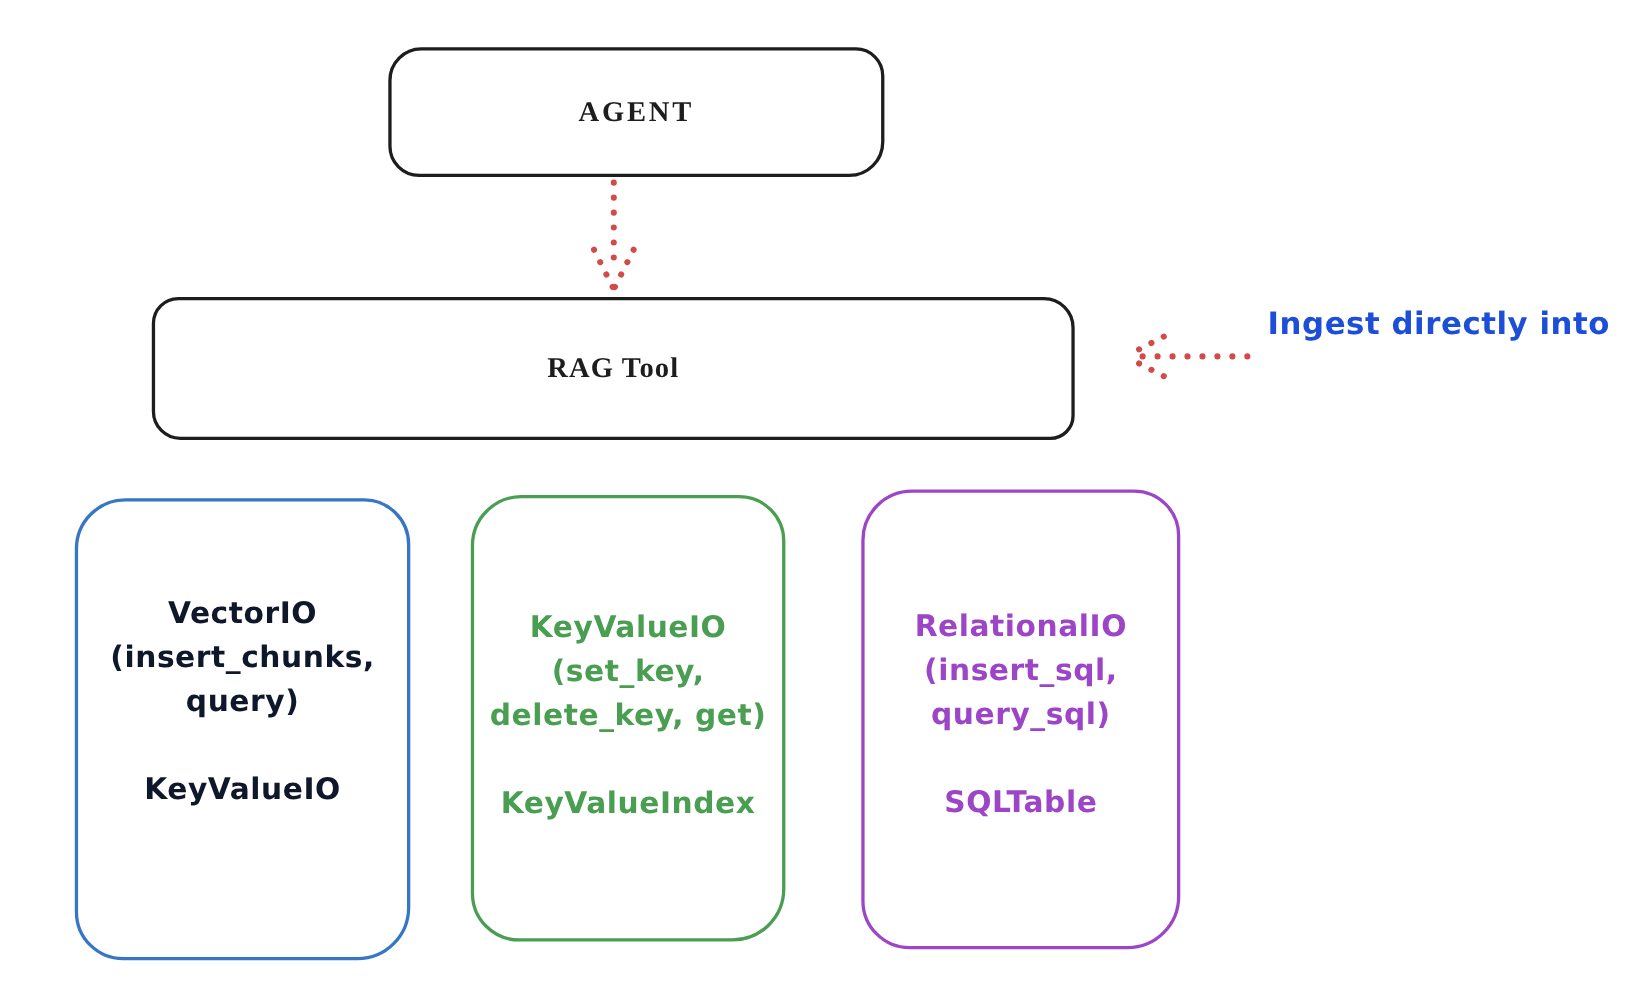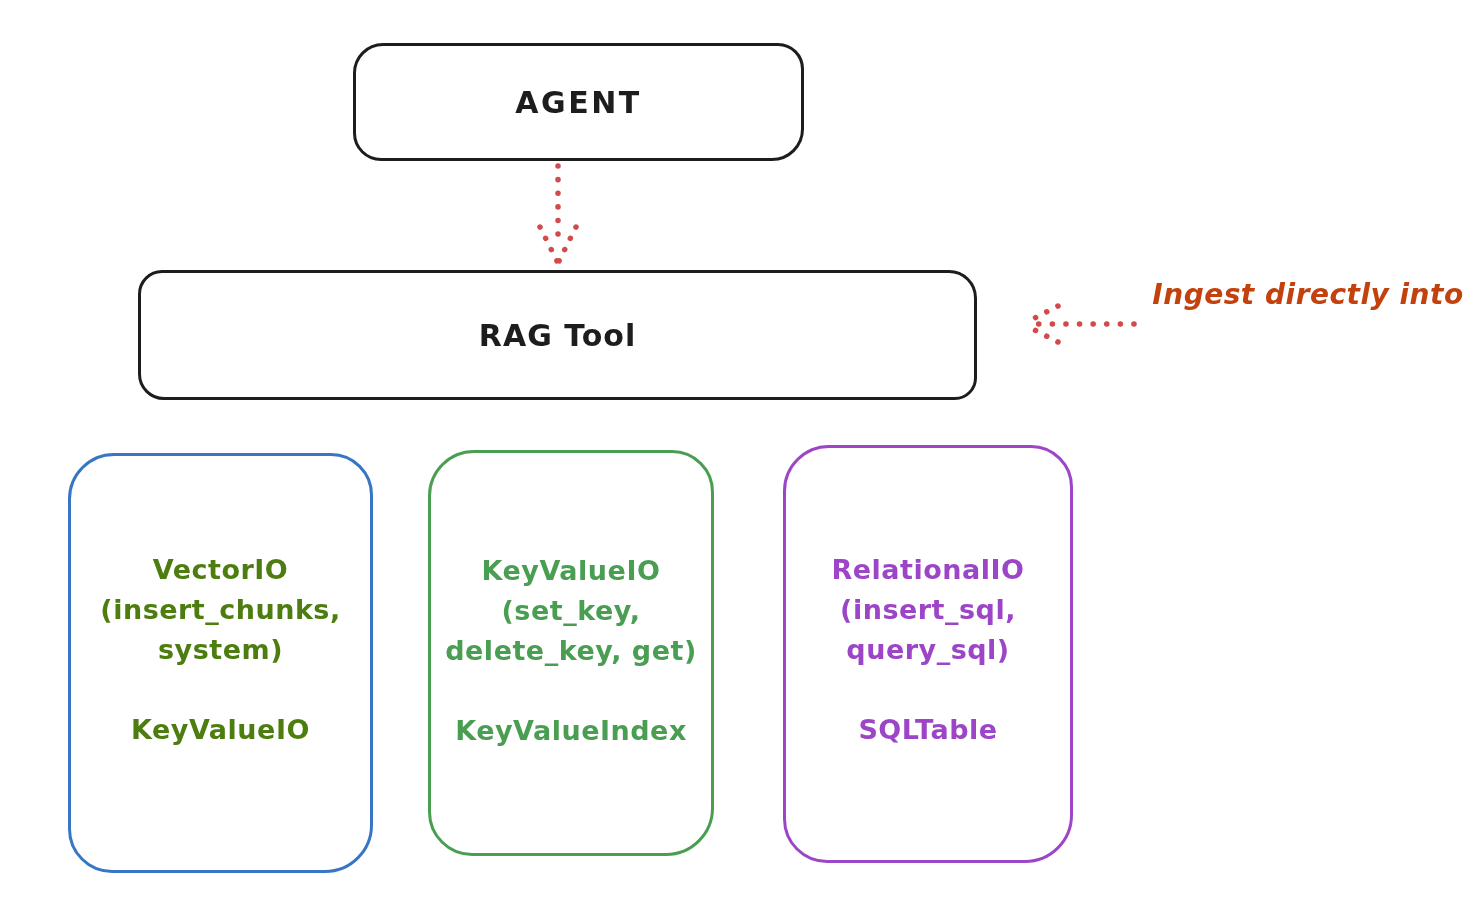--- a/index.html
+++ b/index.html
@@ -22,24 +22,25 @@
   }
   .agent-box {
     left: 353px; top: 43px; width: 445px; height: 112px;
     border-radius: 30px 26px 32px 28px;
   }
   .rag-tool-box {
     left: 138px; top: 270px; width: 833px; height: 124px;
     border-radius: 24px 28px 22px 26px;
   }
   .node-label {
-    font-size: 30px;
+    font-size: 26px;
     font-weight: bold;
     color: #1d1d1d;
     letter-spacing: 2.5px;
+    font-family: Liberation Serif, serif;
   }
   .rag-tool-box .node-label { letter-spacing: 1px; }
 
   
   .store-box {
     position: absolute;
     border-style: solid;
     border-width: 3.5px;
     border-radius: 46px 42px 48px 44px;
     background: #ffffff;
@@ -50,36 +51,35 @@
 
   .store-text {
     position: absolute;
     left: 0; right: 0;
     text-align: center;
     font-size: 27px;
     font-weight: bold;
     line-height: 40px;
     letter-spacing: 0.5px;
   }
-  .store-vector .store-text     { top: 94px;  color: #4d7c0f; }
+  .store-vector .store-text     { top: 82px;  color: #0f172a; }
   .store-keyvalue .store-text   { top: 98px;  color: #4a9e52; }
   .store-relational .store-text { top: 102px; color: #9c46c7; }
   .index-label { margin-top: 40px; }
 
   
   .annotation {
     position: absolute;
     left: 1133px; top: 274px; width: 350px;
     text-align: center;
     font-size: 28px;
     font-weight: bold;
-    color: #c2410c;
+    color: #1d4ed8;
     line-height: 41px;
     letter-spacing: 0.5px;
-    font-style: italic;
   }
 
   
   .arrow { position: absolute; }
   .arrow-down { left: 531px; top: 161px; }
   .arrow-left { left: 1012px; top: 299px; }
   .arrow path {
     fill: none;
     stroke: #d24a4a;
     stroke-linecap: round;
@@ -111,21 +111,21 @@
   </svg>
 
   <div class="annotation">
     <div>Ingest directly into</div>
   </div>
 
   <div class="store-box store-vector">
     <div class="store-text">
       <div>VectorIO</div>
       <div>(insert_chunks,</div>
-      <div>system)</div>
+      <div>query)</div>
       <div class="index-label">KeyValueIO</div>
     </div>
   </div>
 
   <div class="store-box store-keyvalue">
     <div class="store-text">
       <div>KeyValueIO</div>
       <div>(set_key,</div>
       <div>delete_key, get)</div>
       <div class="index-label">KeyValueIndex</div>

